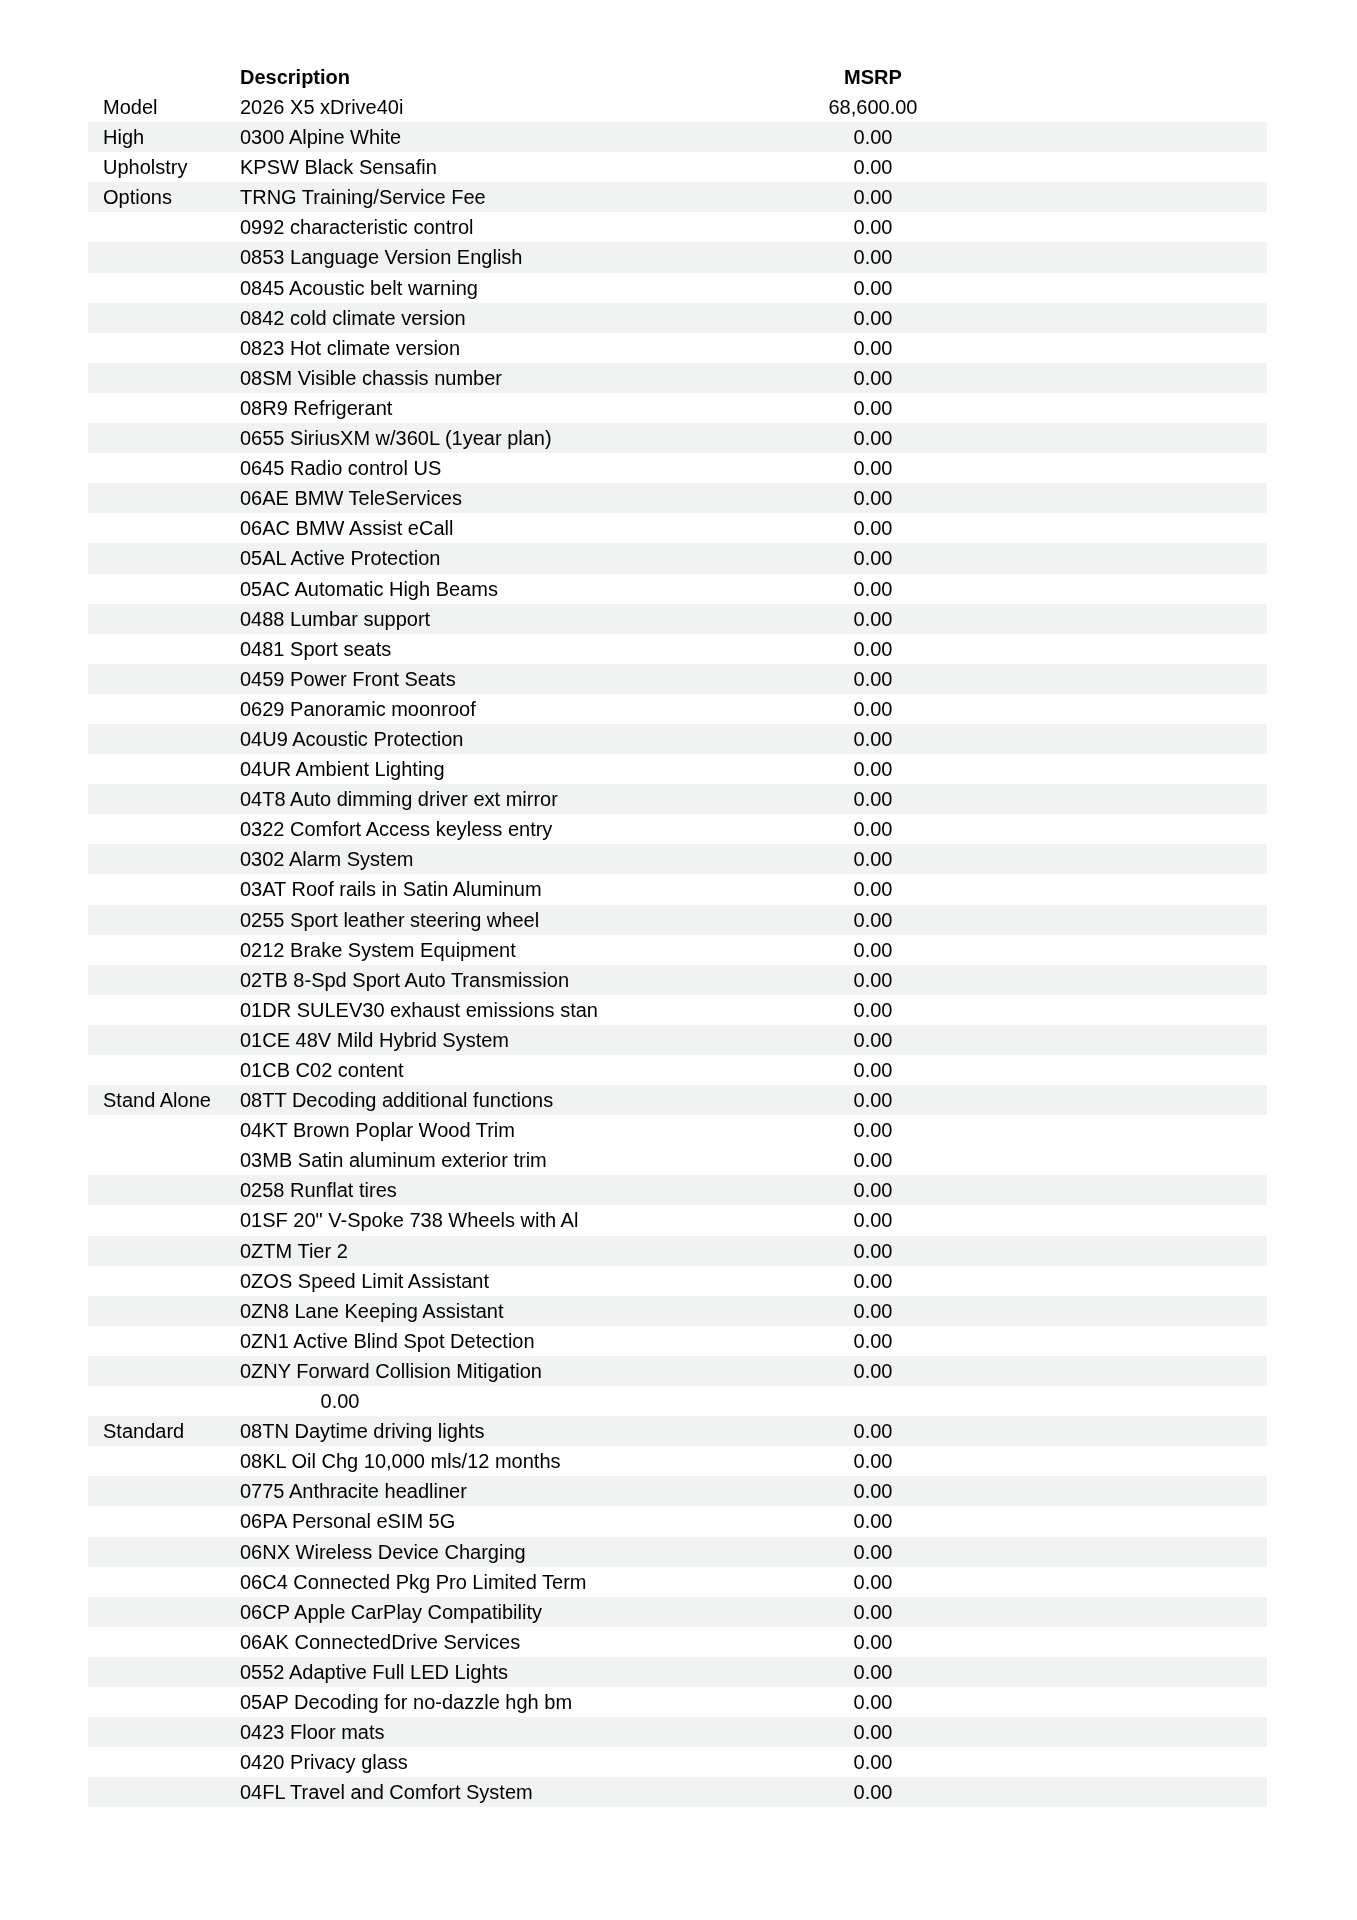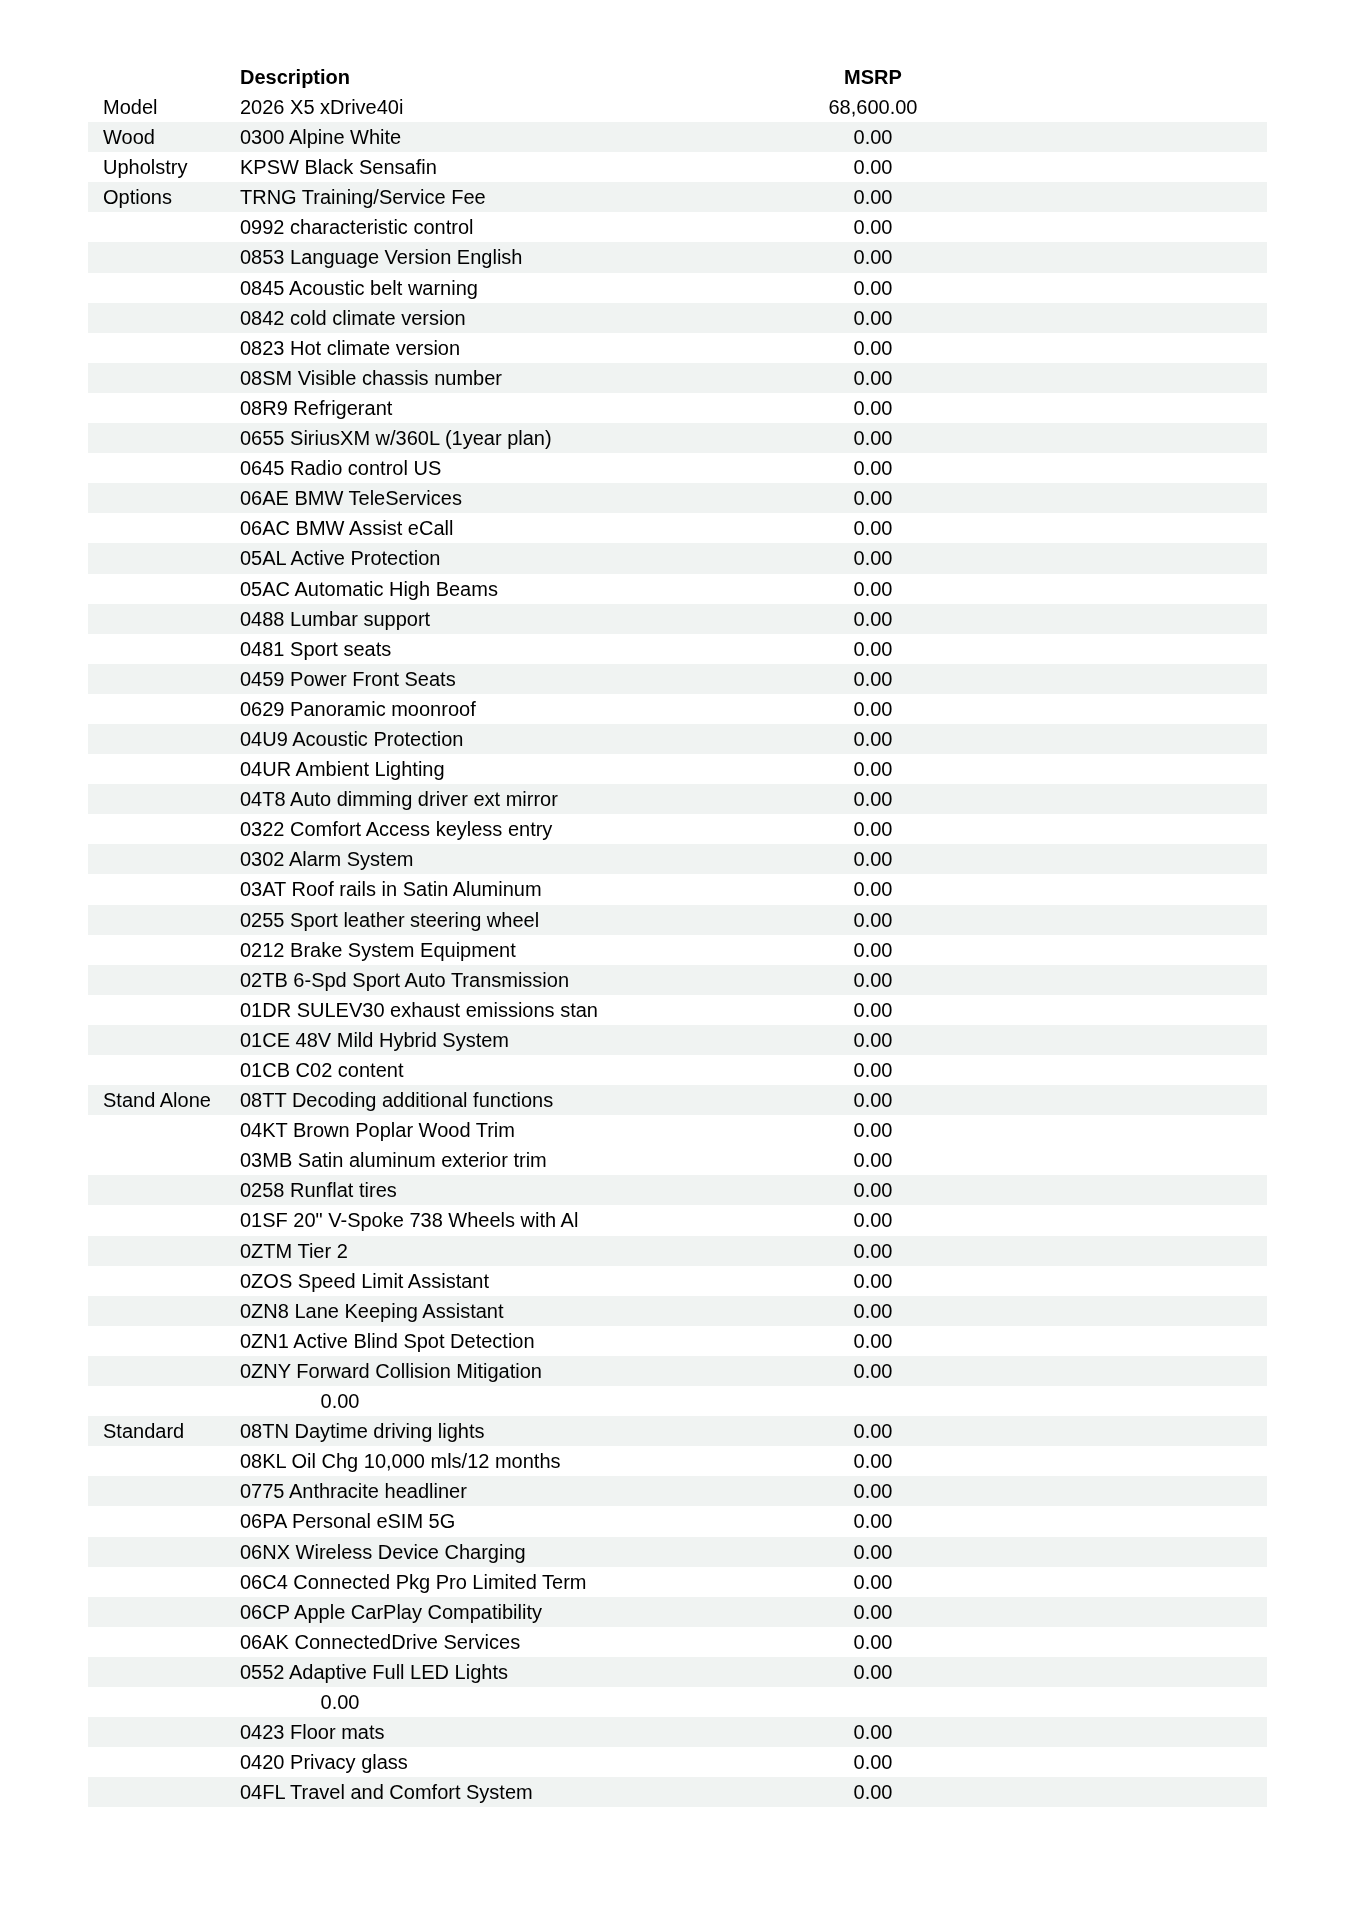--- a/index.html
+++ b/index.html
@@ -70,21 +70,21 @@
     <div class="c-fill"></div>
   </div>
   <div>
       <div class="row">
     <div class="c-cat">Model</div>
     <div class="c-desc">2026 X5 xDrive40i</div>
     <div class="c-msrp">68,600.00</div>
     <div class="c-fill"></div>
   </div>
       <div class="row striped">
-    <div class="c-cat">Wood</div>
+    <div class="c-cat">High</div>
     <div class="c-desc">0300 Alpine White</div>
     <div class="c-msrp">0.00</div>
     <div class="c-fill"></div>
   </div>
       <div class="row">
     <div class="c-cat">Upholstry</div>
     <div class="c-desc">KPSW Black Sensafin</div>
     <div class="c-msrp">0.00</div>
     <div class="c-fill"></div>
   </div>
@@ -239,21 +239,21 @@
     <div class="c-fill"></div>
   </div>
       <div class="row">
     <div class="c-cat"></div>
     <div class="c-desc">0212 Brake System Equipment</div>
     <div class="c-msrp">0.00</div>
     <div class="c-fill"></div>
   </div>
       <div class="row striped">
     <div class="c-cat"></div>
-    <div class="c-desc">02TB 6-Spd Sport Auto Transmission</div>
+    <div class="c-desc">02TB 8-Spd Sport Auto Transmission</div>
     <div class="c-msrp">0.00</div>
     <div class="c-fill"></div>
   </div>
       <div class="row">
     <div class="c-cat"></div>
     <div class="c-desc">01DR SULEV30 exhaust emissions stan</div>
     <div class="c-msrp">0.00</div>
     <div class="c-fill"></div>
   </div>
       <div class="row striped">
@@ -382,20 +382,21 @@
     <div class="c-fill"></div>
   </div>
       <div class="row striped">
     <div class="c-cat"></div>
     <div class="c-desc">0552 Adaptive Full LED Lights</div>
     <div class="c-msrp">0.00</div>
     <div class="c-fill"></div>
   </div>
       <div class="row">
     <div class="c-cat"></div>
+    <div class="c-desc">05AP Decoding for no-dazzle hgh bm</div>
     <div class="c-msrp">0.00</div>
     <div class="c-fill"></div>
   </div>
       <div class="row striped">
     <div class="c-cat"></div>
     <div class="c-desc">0423 Floor mats</div>
     <div class="c-msrp">0.00</div>
     <div class="c-fill"></div>
   </div>
       <div class="row">

